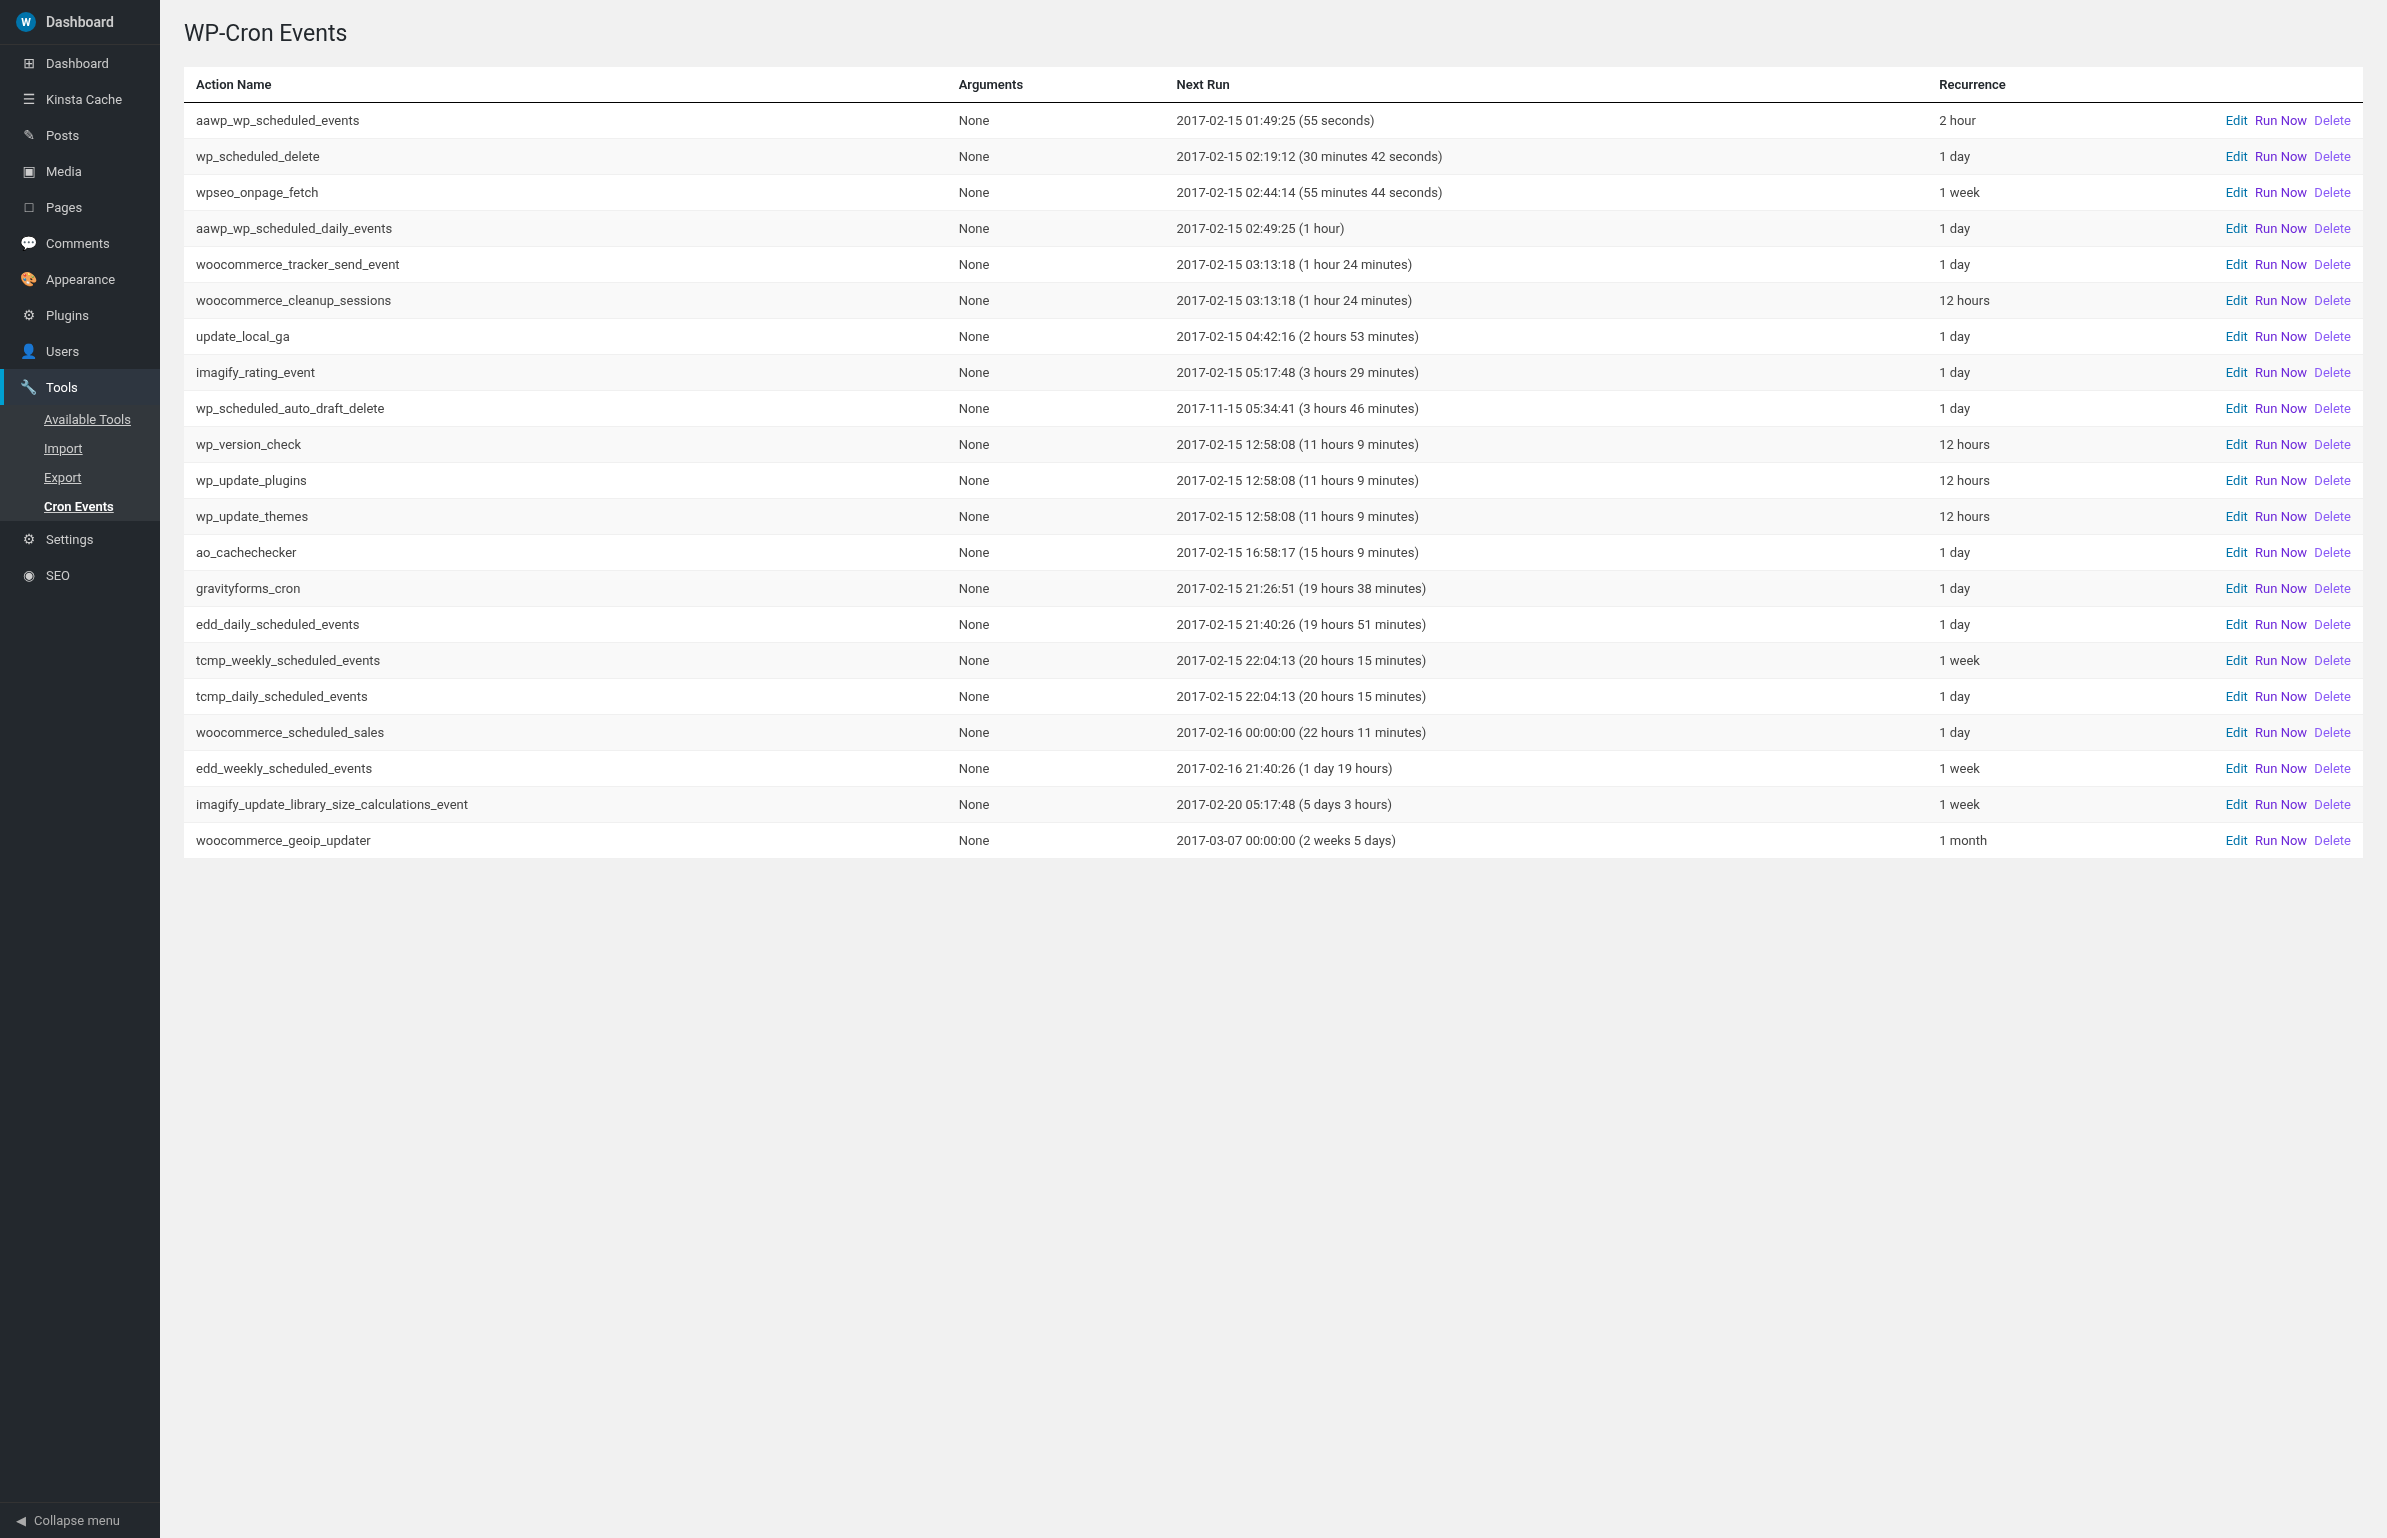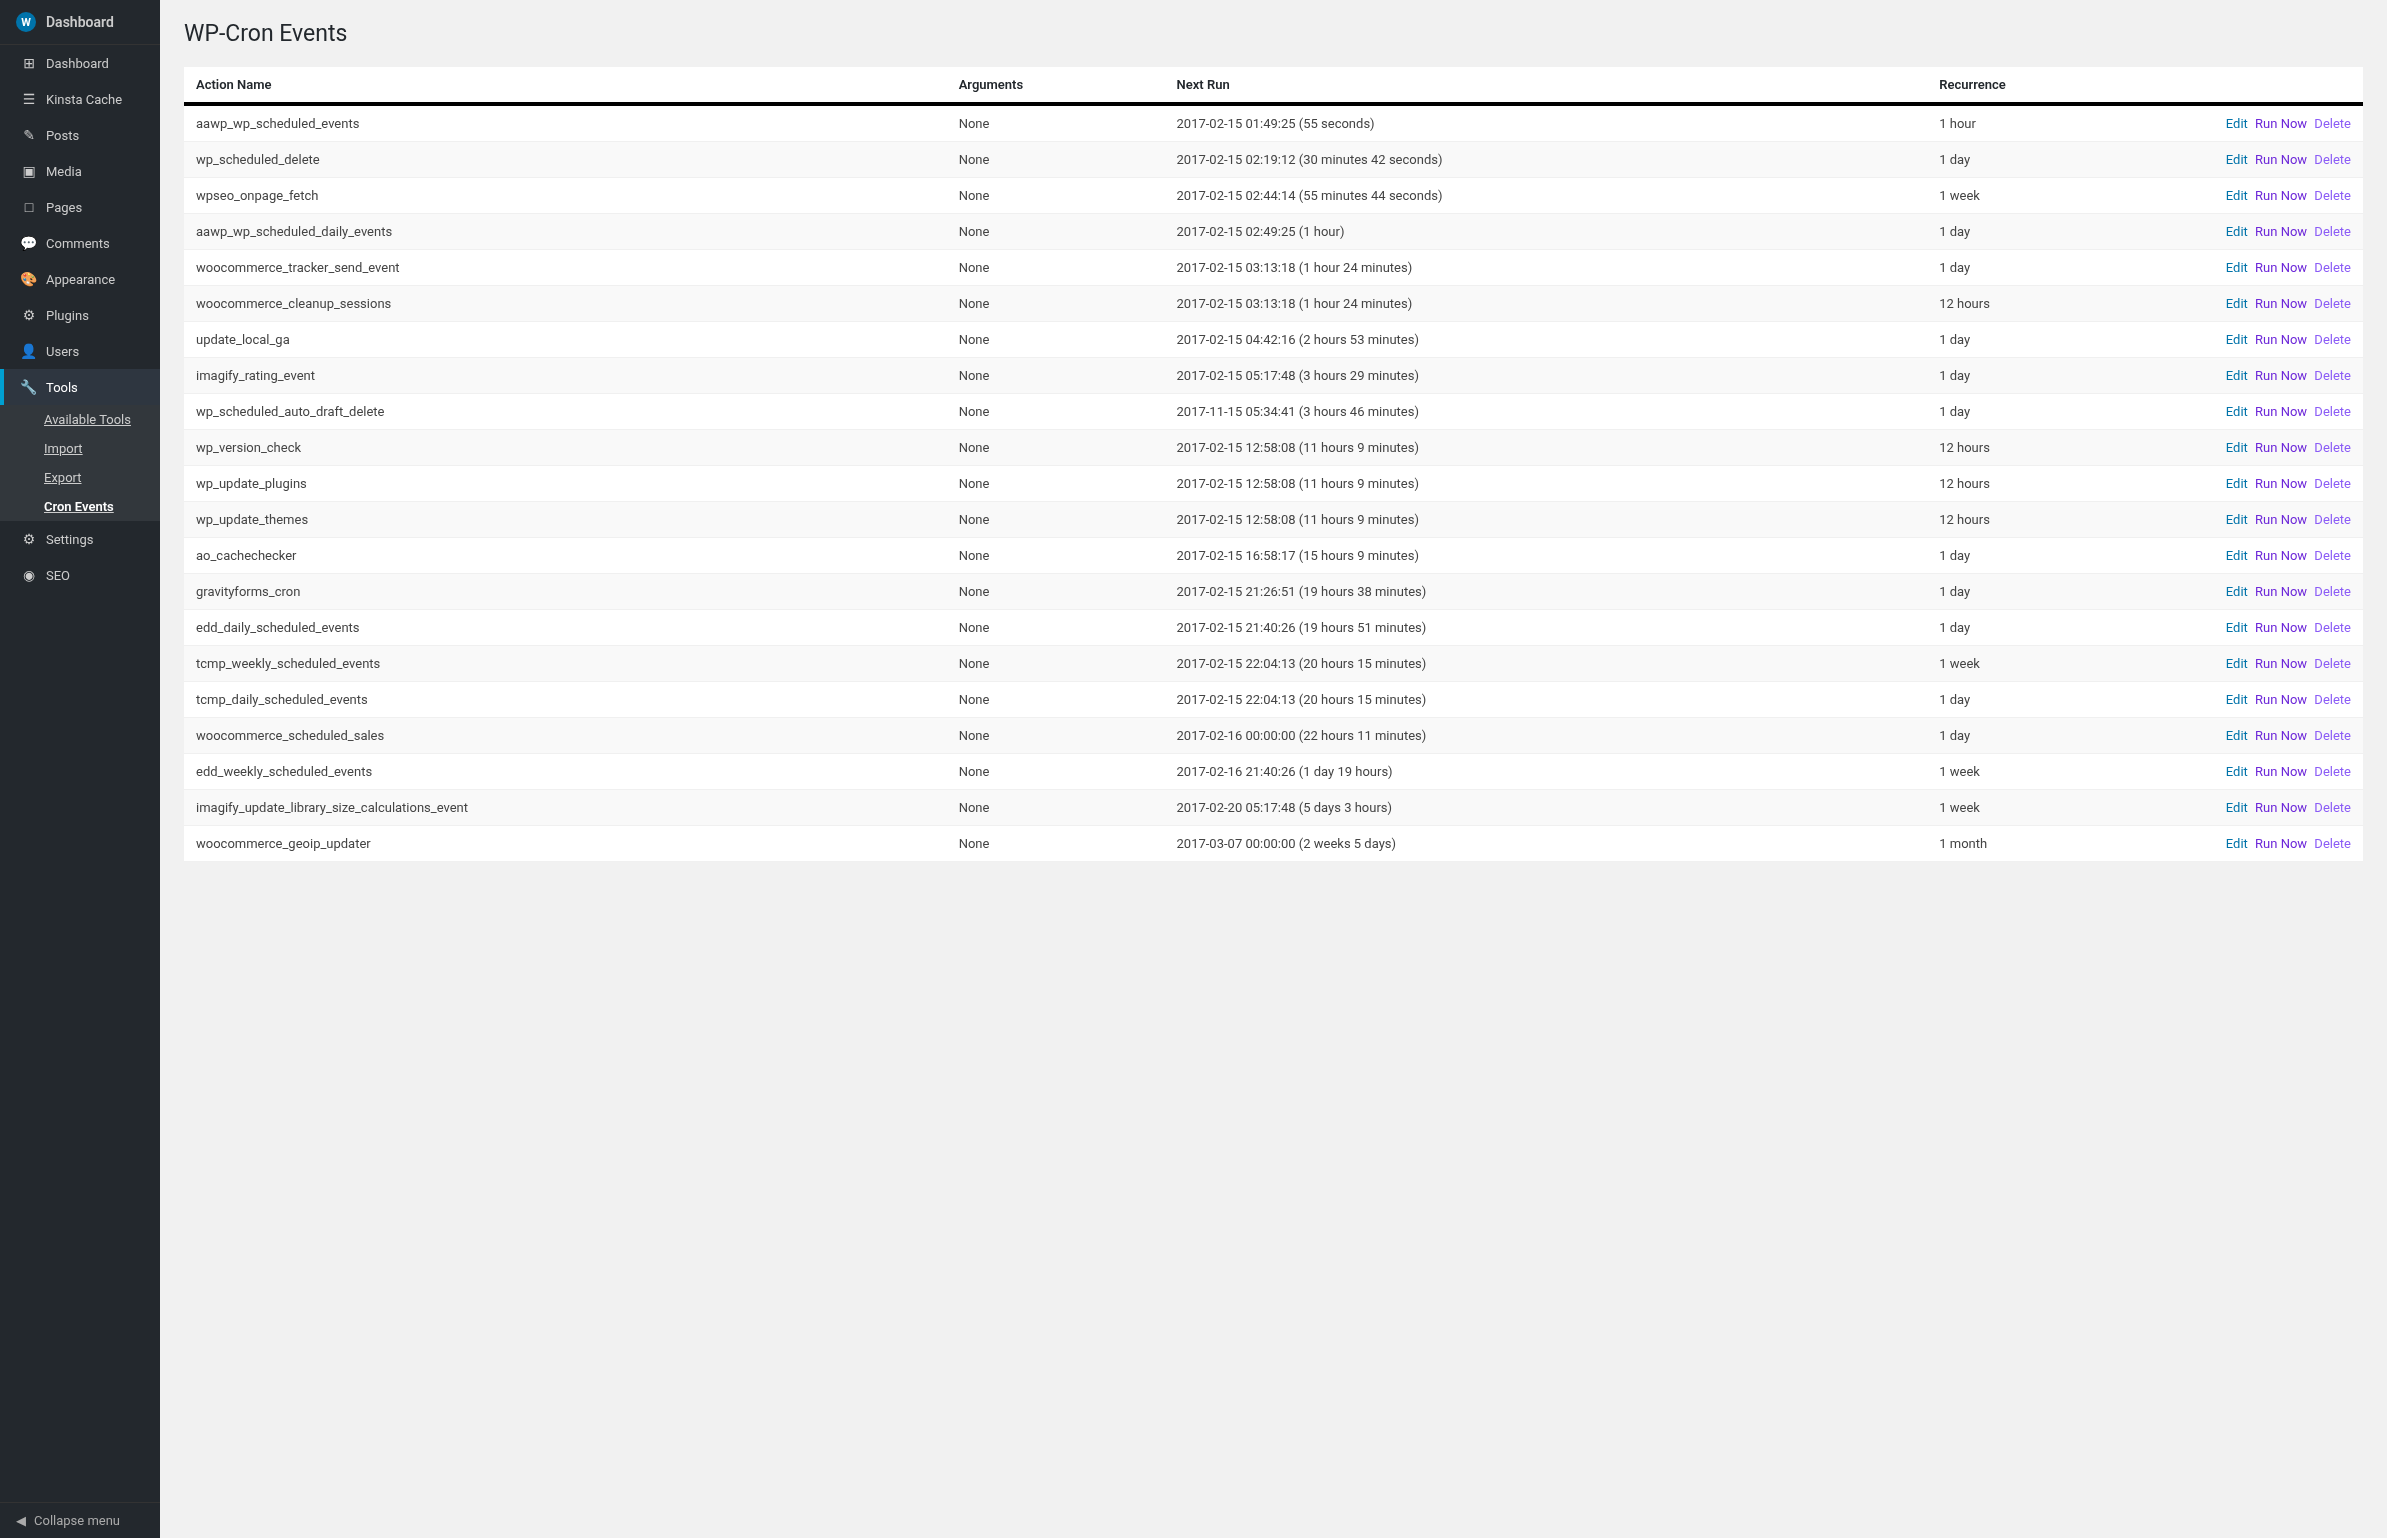--- a/index.html
+++ b/index.html
@@ -93,21 +93,21 @@
     }
     .cron-table thead tr {
       background: #fff;
     }
     .cron-table th {
       text-align: left;
       padding: 10px 12px;
       font-weight: 600;
       color: #23282d;
       font-size: 13px;
-      border-bottom: 4px solid #000000;
+      border-bottom: 1px solid #000000;
     }
     .cron-table td {
       padding: 10px 12px;
       font-size: 13px;
       color: #444;
       border-bottom: 1px solid #f0f0f0;
       vertical-align: middle;
     }
     .cron-table tr:nth-child(even) { background: #f9f9f9; }
     .cron-table tr:nth-child(odd) { background: #fff; }
@@ -220,21 +220,21 @@
         <th class="col-next">Next Run</th>
         <th class="col-recurrence">Recurrence</th>
         <th class="col-actions"></th>
       </tr>
     </thead>
     <tbody id="cron-table-body">
     <tr>
     <td class="col-action">aawp_wp_scheduled_events</td>
     <td class="col-args args-none">None</td>
     <td class="col-next">2017-02-15 01:49:25 (55 seconds)</td>
-    <td class="col-recurrence">1 hour</td>
+    <td class="col-recurrence">2 hour</td>
     <td class="td-actions col-actions">
       <a class="link-edit" href="#">Edit</a>
       <a class="link-runnow" href="#">Run Now</a>
       <a class="link-delete" href="#">Delete</a>
     </td>
   </tr>
         <tr>
     <td class="col-action">wp_scheduled_delete</td>
     <td class="col-args args-none">None</td>
     <td class="col-next">2017-02-15 02:19:12 (30 minutes 42 seconds)</td>

